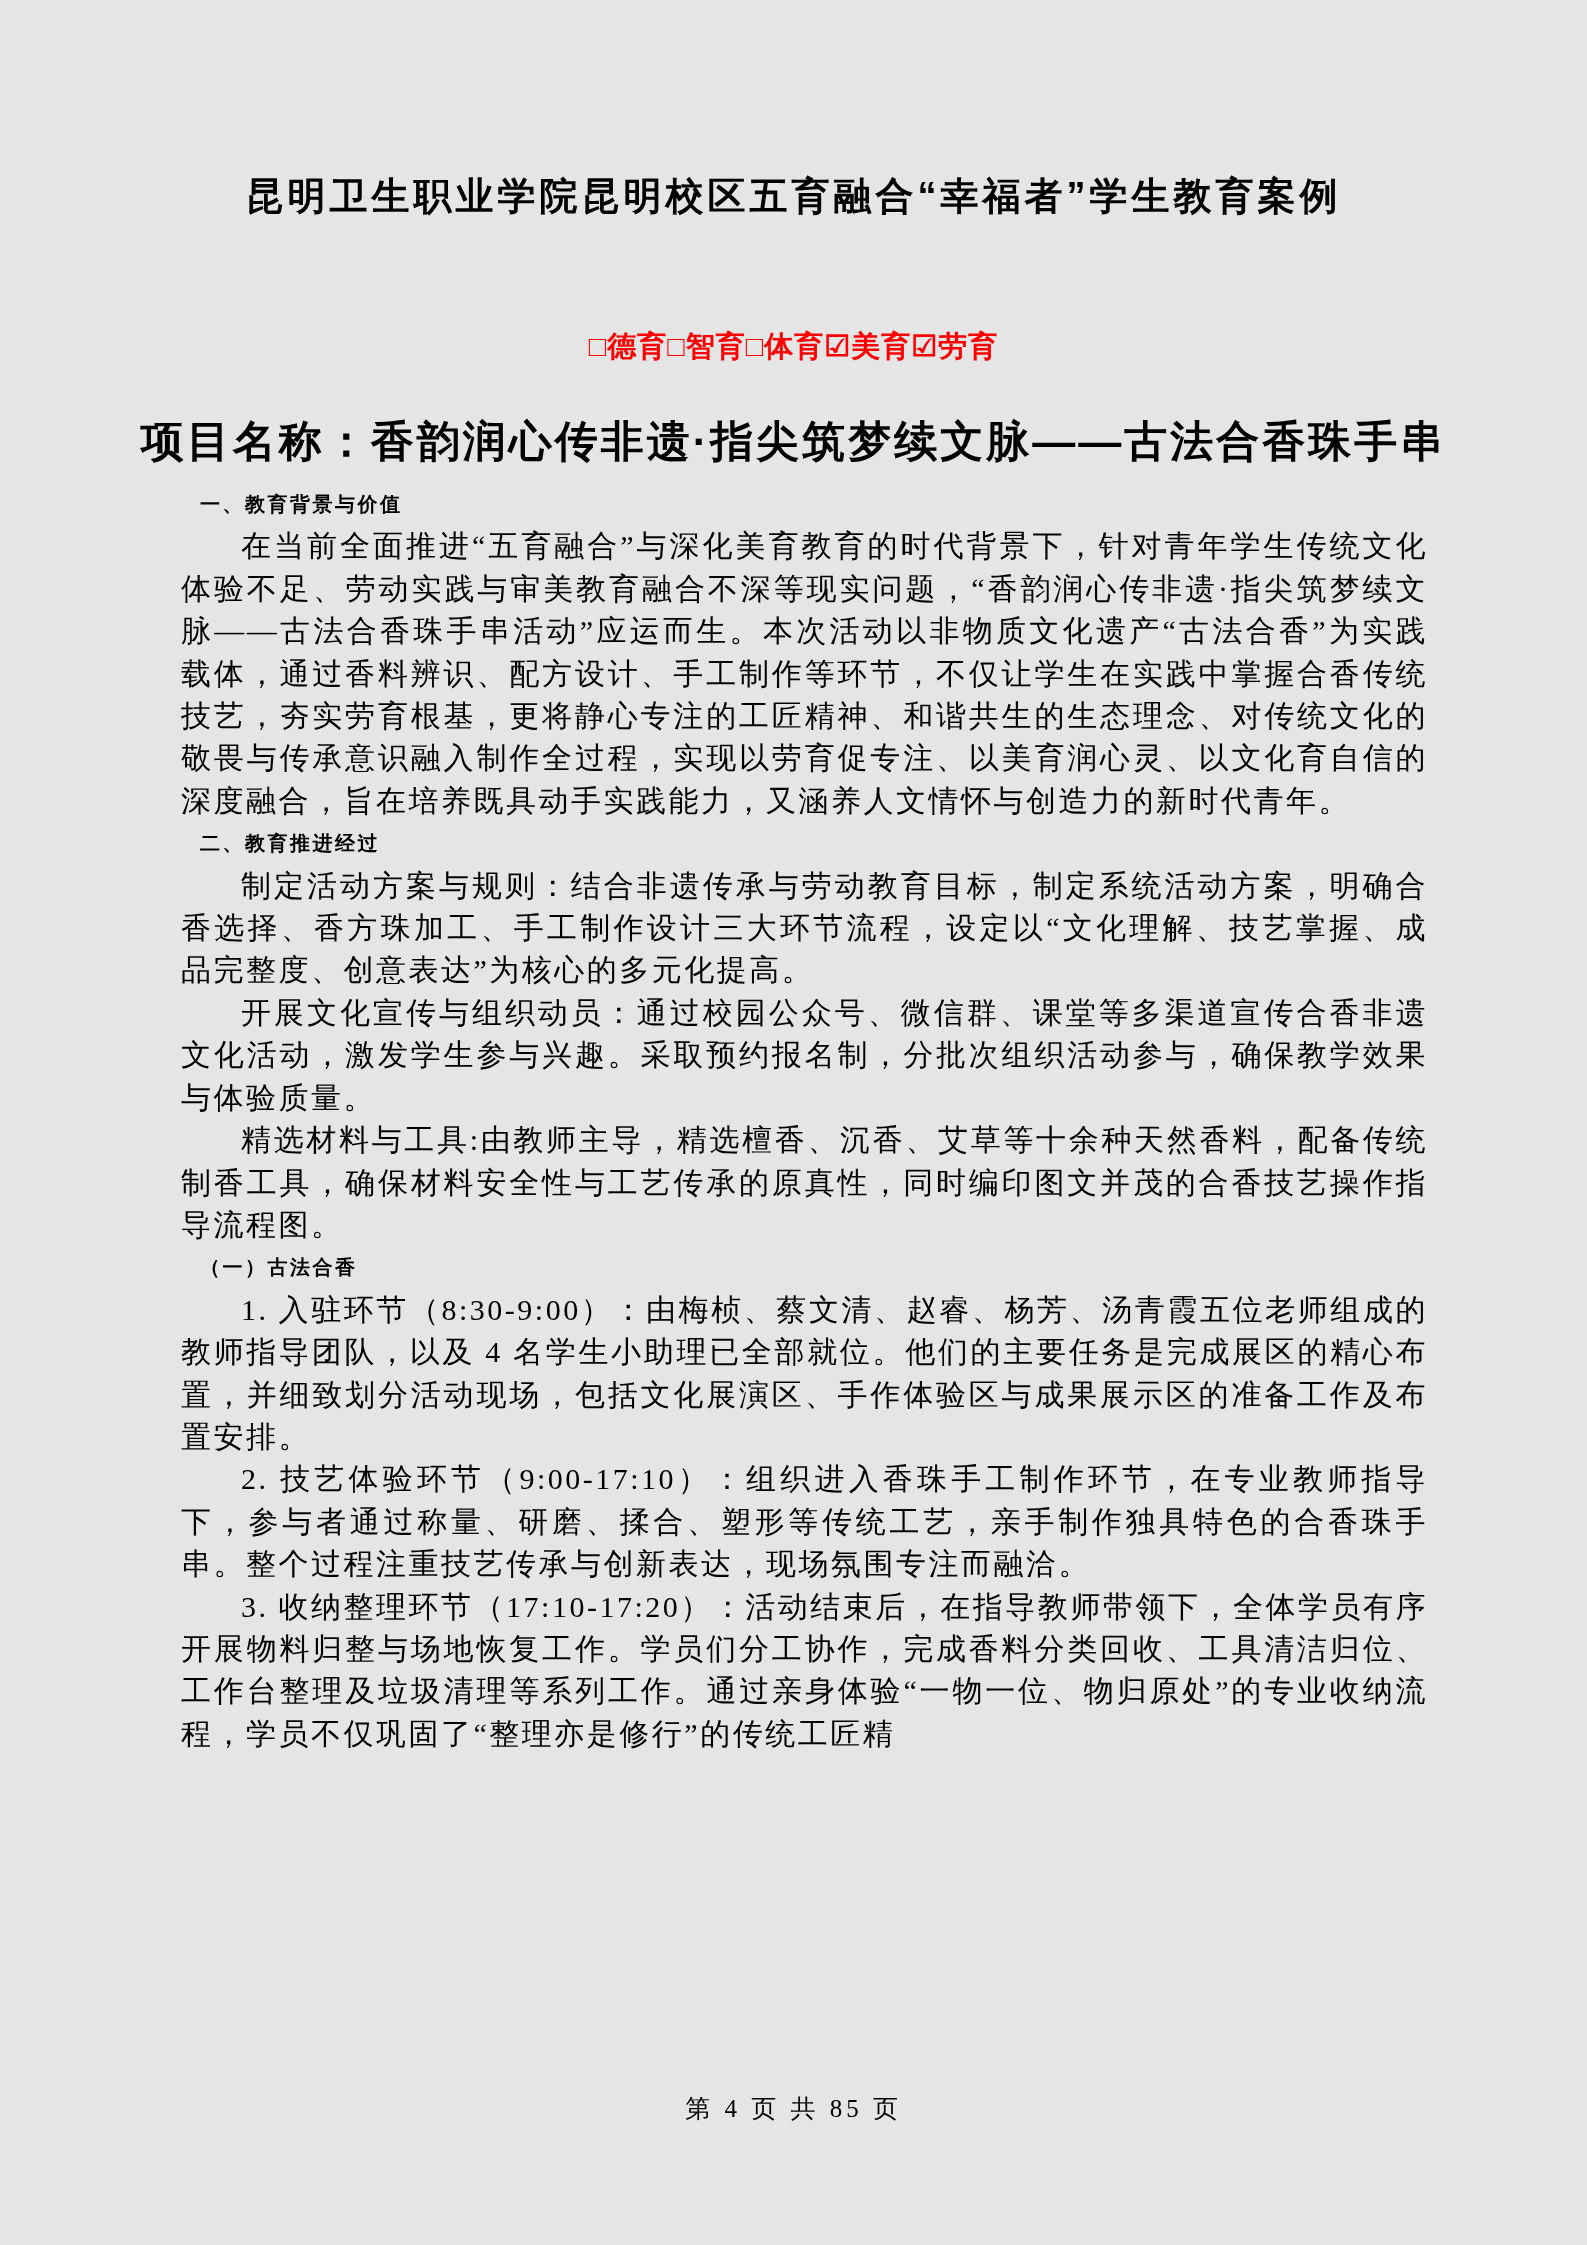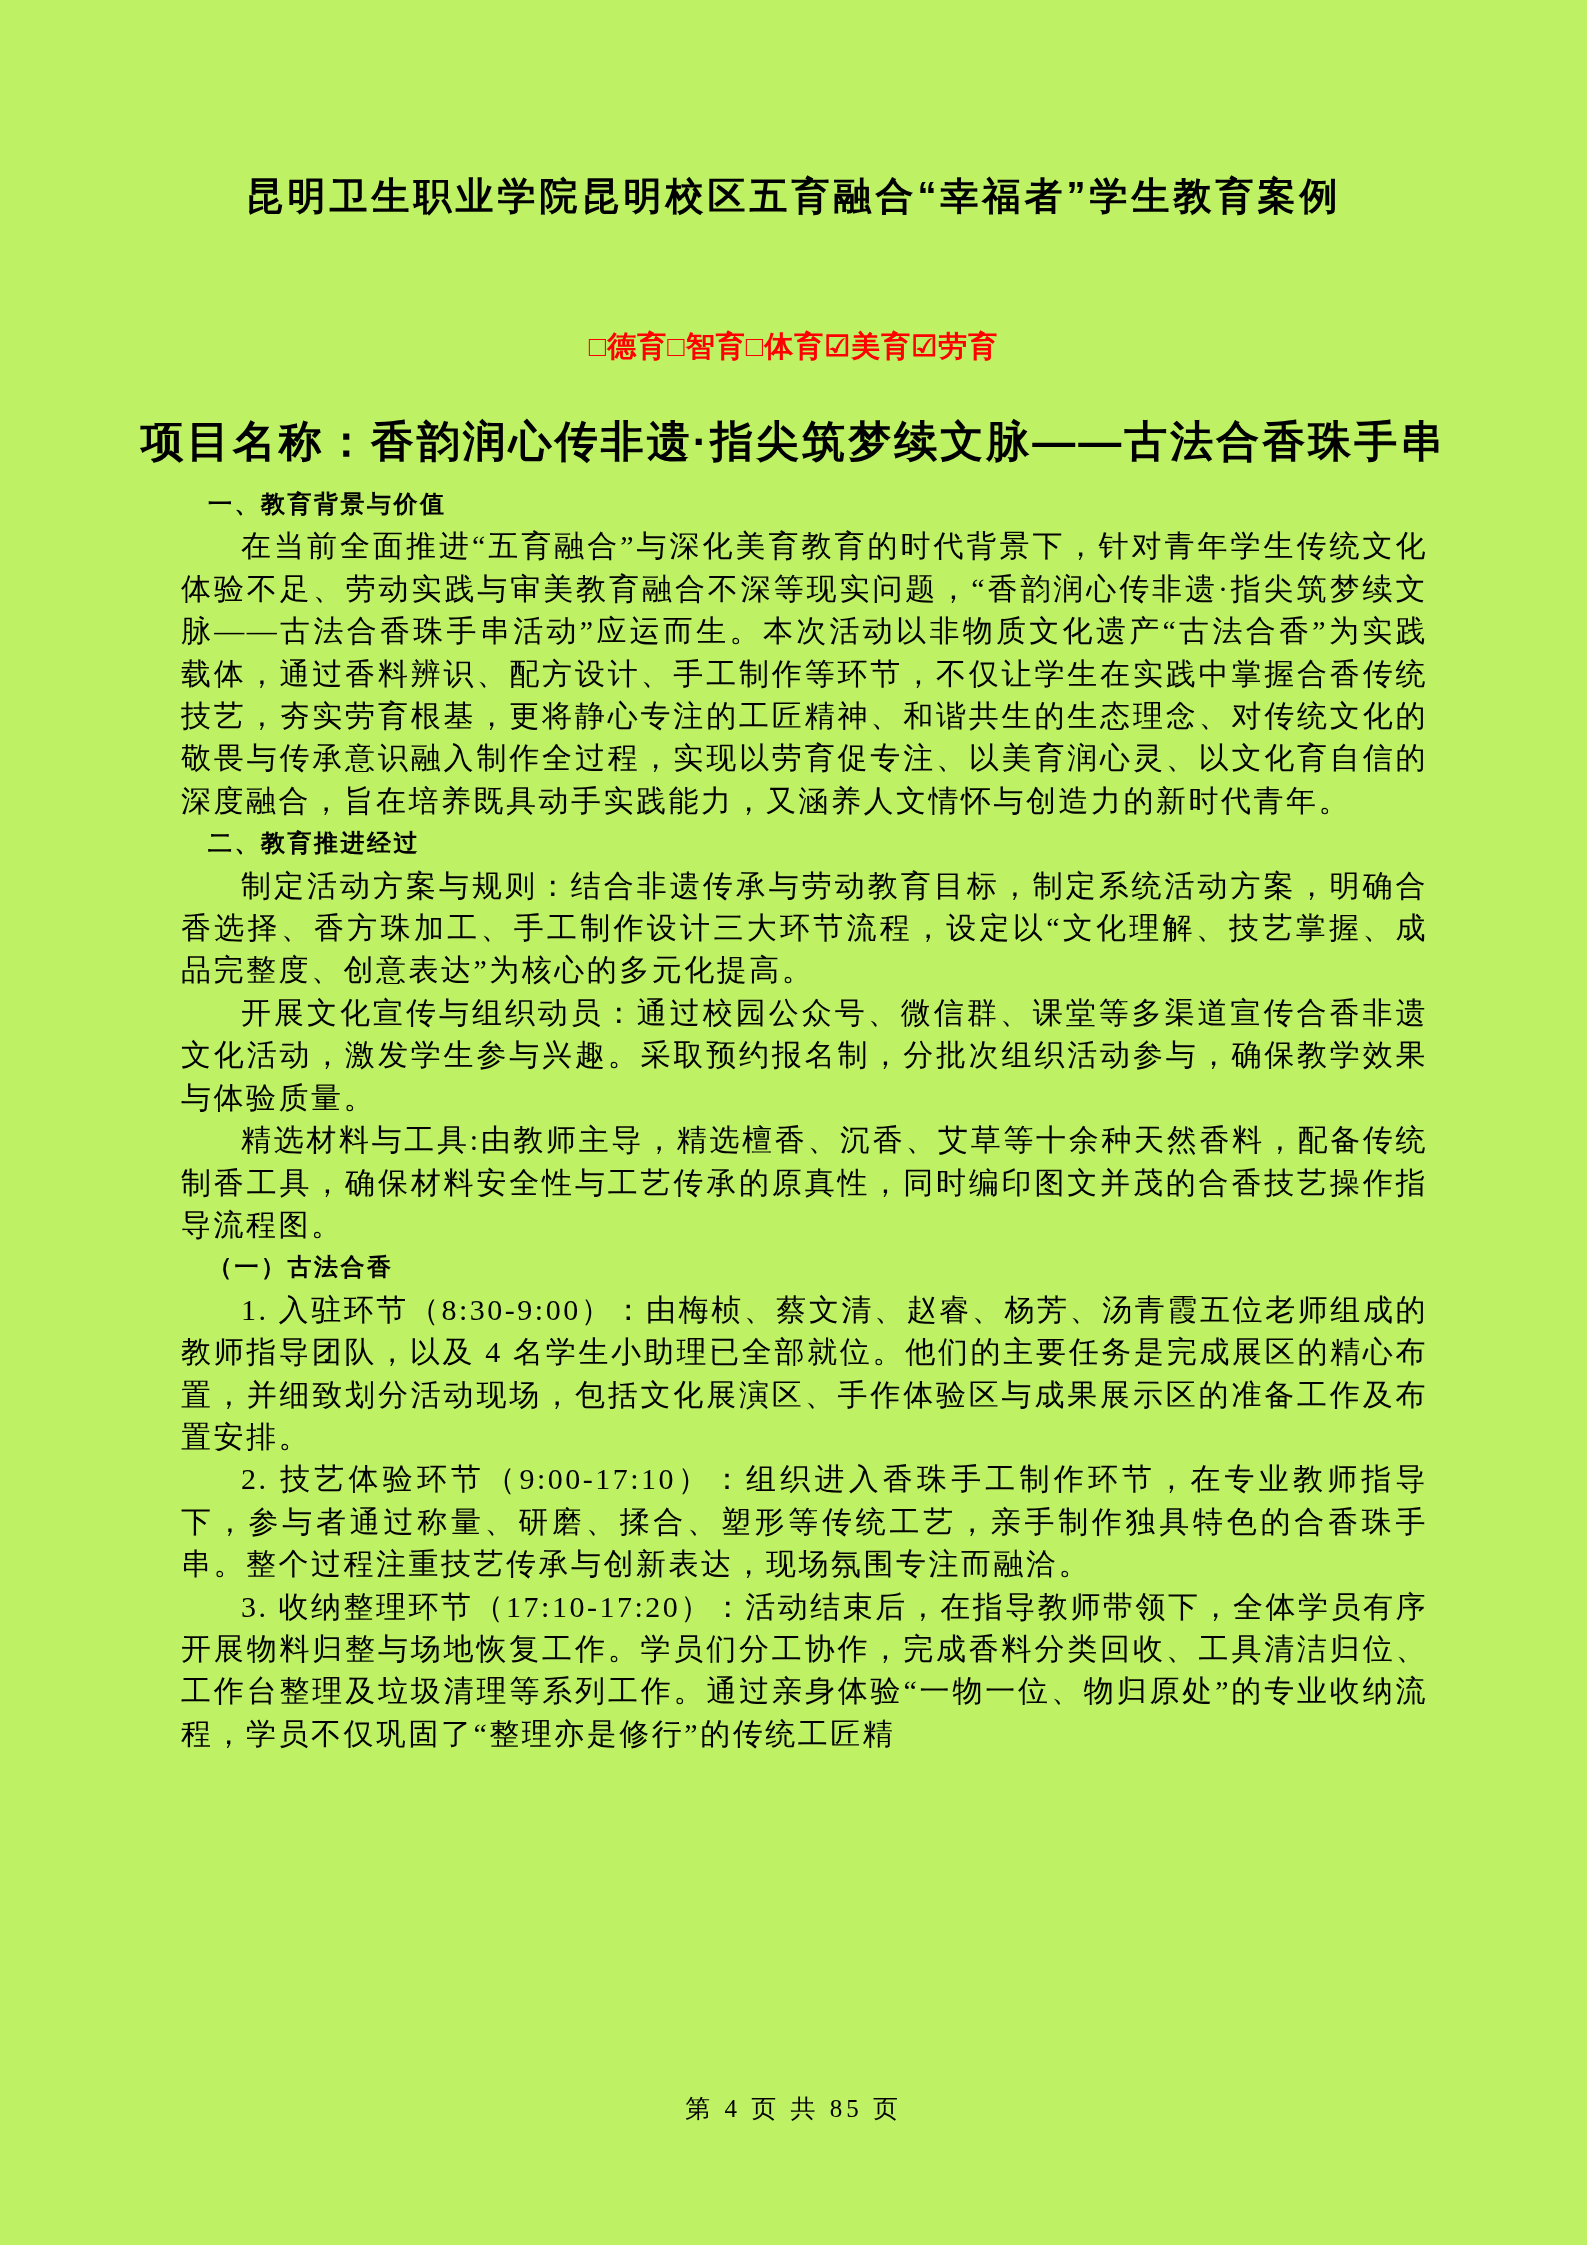--- a/index.html
+++ b/index.html
@@ -1,21 +1,21 @@
 <!DOCTYPE html>
 <html><head>
 <meta charset="utf-8">
 <style>
   * { margin: 0; padding: 0; box-sizing: border-box; }
   html, body { background: #ffffff; }
   .page {
     position: relative;
     width: 1587px;
     height: 2245px;
-    background: #bef264;
+    background: #e5e5e5;
     color: #000000;
     overflow: hidden;
     font-family: "Liberation Serif", serif;
   }
   .doc-title {
     padding-top: 172px;
     text-align: center;
     font-family: "Liberation Sans", sans-serif;
     font-weight: 700;
     font-size: 38px;
@@ -45,21 +45,21 @@
   }
   .body-text {
     margin: 19px 159px 0 160px;
     font-size: 30px;
     line-height: 42.4px;
     letter-spacing: 2.5px;
     text-align: justify;
     text-justify: inter-ideograph;
   }
   .body-text h3 {
-    font-size: 24px;
+    font-size: 20px;
     font-weight: 700;
     text-indent: 2em;
     line-height: 42.4px;
   }
   .body-text p {
     text-indent: 2em;
     margin-left: 21px;
   }
   .footer {
     position: absolute;

